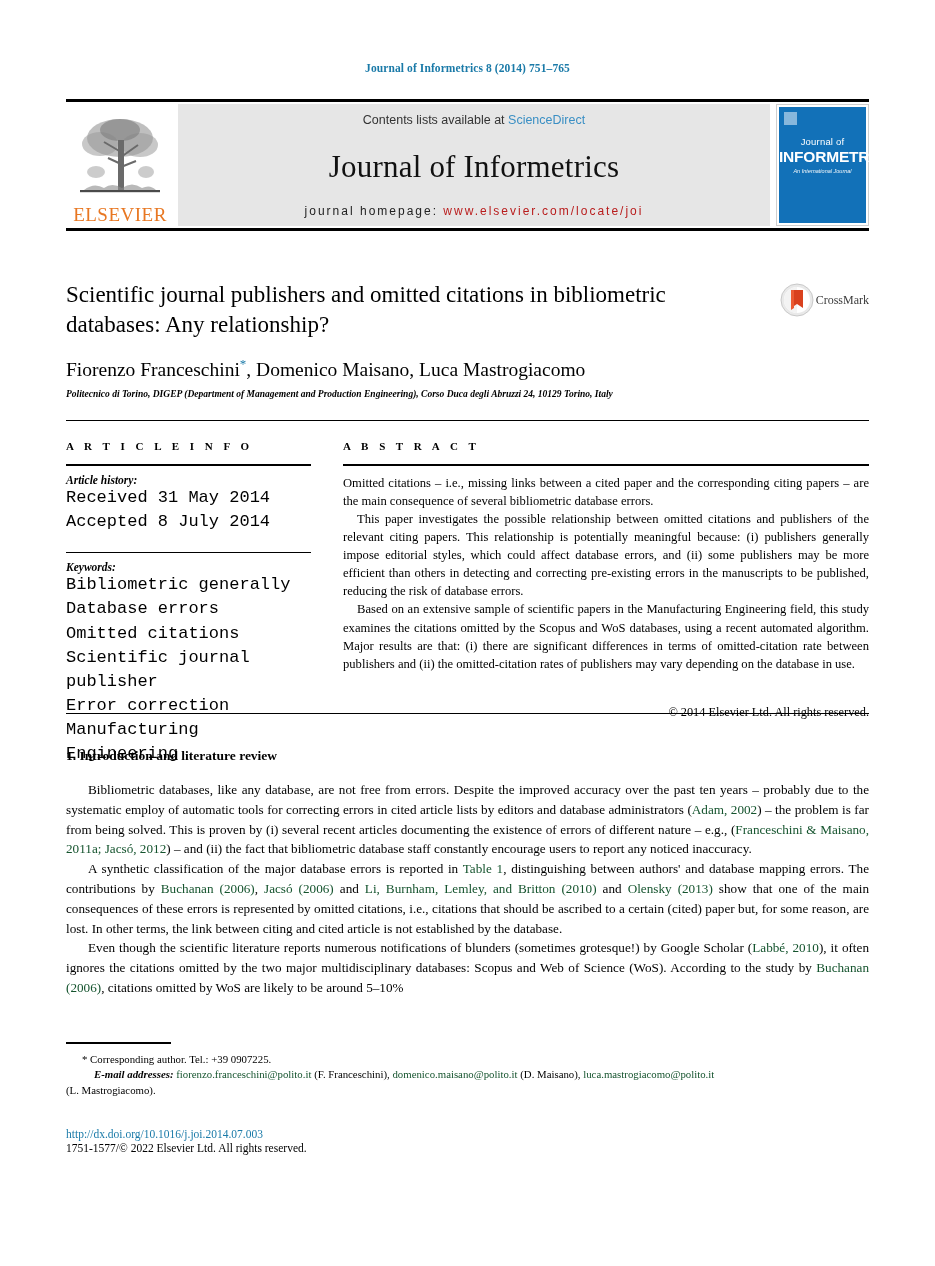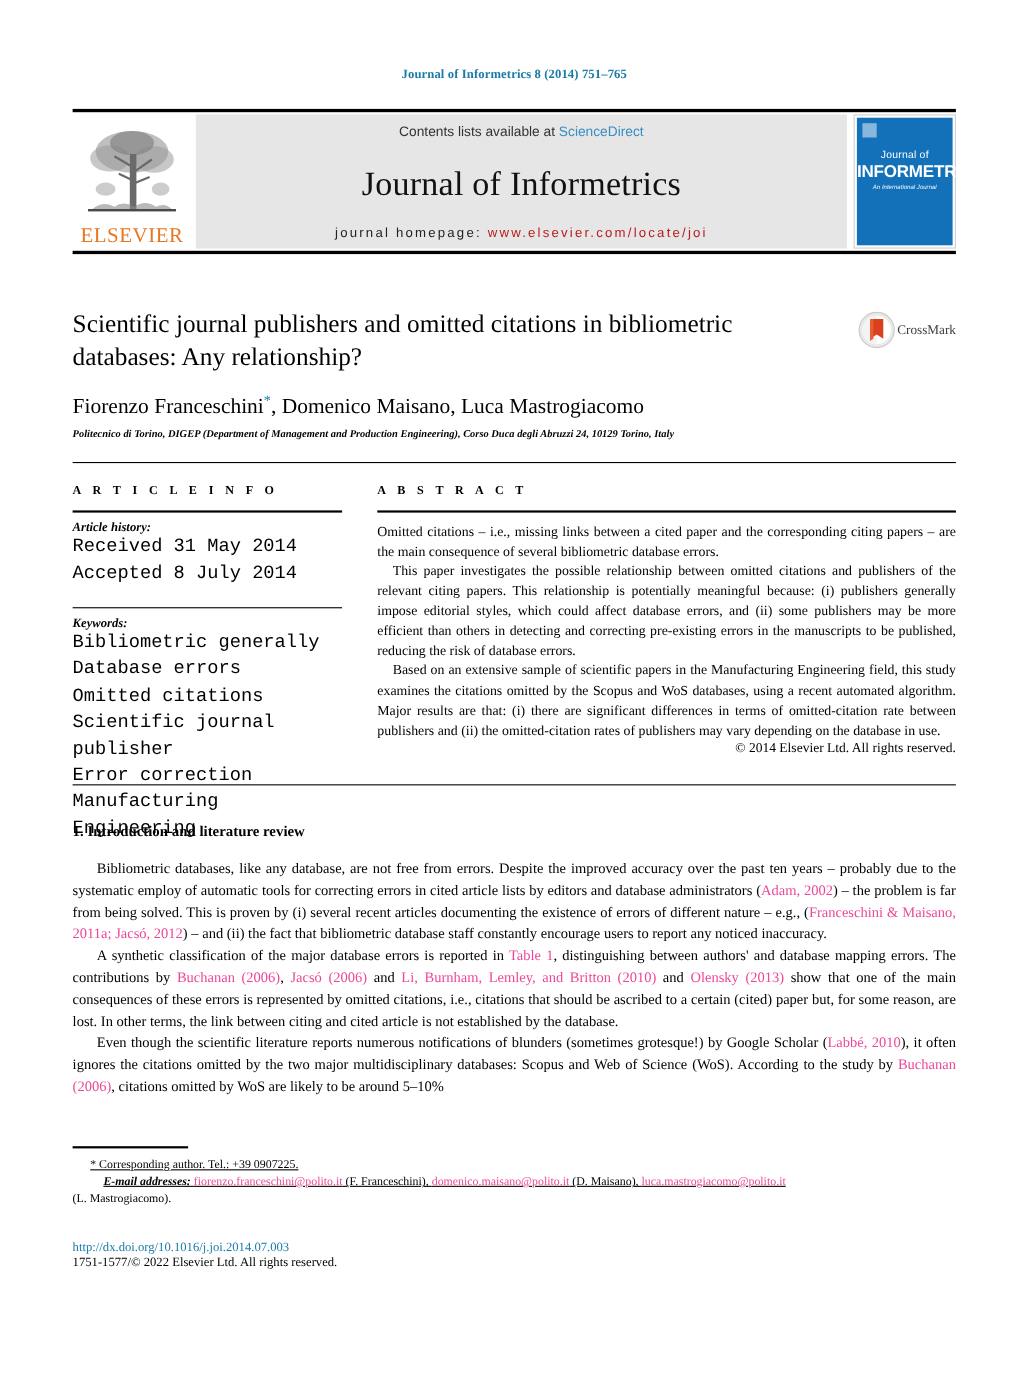--- a/index.html
+++ b/index.html
@@ -254,21 +254,21 @@
     font-size: 12.6px;
     line-height: 1.44;
     text-align: justify;
     margin: 0;
   }
   .abs-p + .abs-p { text-indent: 14px; }
   .abs-rights {
     font-family: "Liberation Serif", serif;
     font-size: 12.3px;
     text-align: right;
-    margin-top: 0;
+    margin-top: 32px;
   }
 
   .rule-under-abs {
     position: absolute;
     left: 66px;
     top: 713px;
     width: 803px;
     height: 1px;
     background: #000;
   }
@@ -287,41 +287,41 @@
     margin: 0 0 16px 0;
   }
   .body-p {
     font-family: "Liberation Serif", serif;
     font-size: 13.2px;
     line-height: 1.50;
     text-align: justify;
     margin: 0;
     text-indent: 22px;
   }
-  .lnk { color: #ec4899; }
+  .lnk { color: #14532d; }
 
   
   .footnotes {
     position: absolute;
     left: 66px;
     top: 1042px;
     width: 803px;
   }
   .fn-rule {
     width: 105px;
     height: 1.5px;
     background: #000;
     margin-bottom: 8px;
   }
   .fn-line {
     font-family: "Liberation Serif", serif;
     font-size: 10.8px;
     line-height: 1.46;
   }
-  .fn-indent { padding-left: 16px; text-decoration: underline; }
+  .fn-indent { padding-left: 16px; }
   .fn-em {
     font-style: italic;
     font-weight: bold;
   }
   .doi-block {
     position: absolute;
     left: 66px;
     top: 1128px;
     width: 803px;
   }

